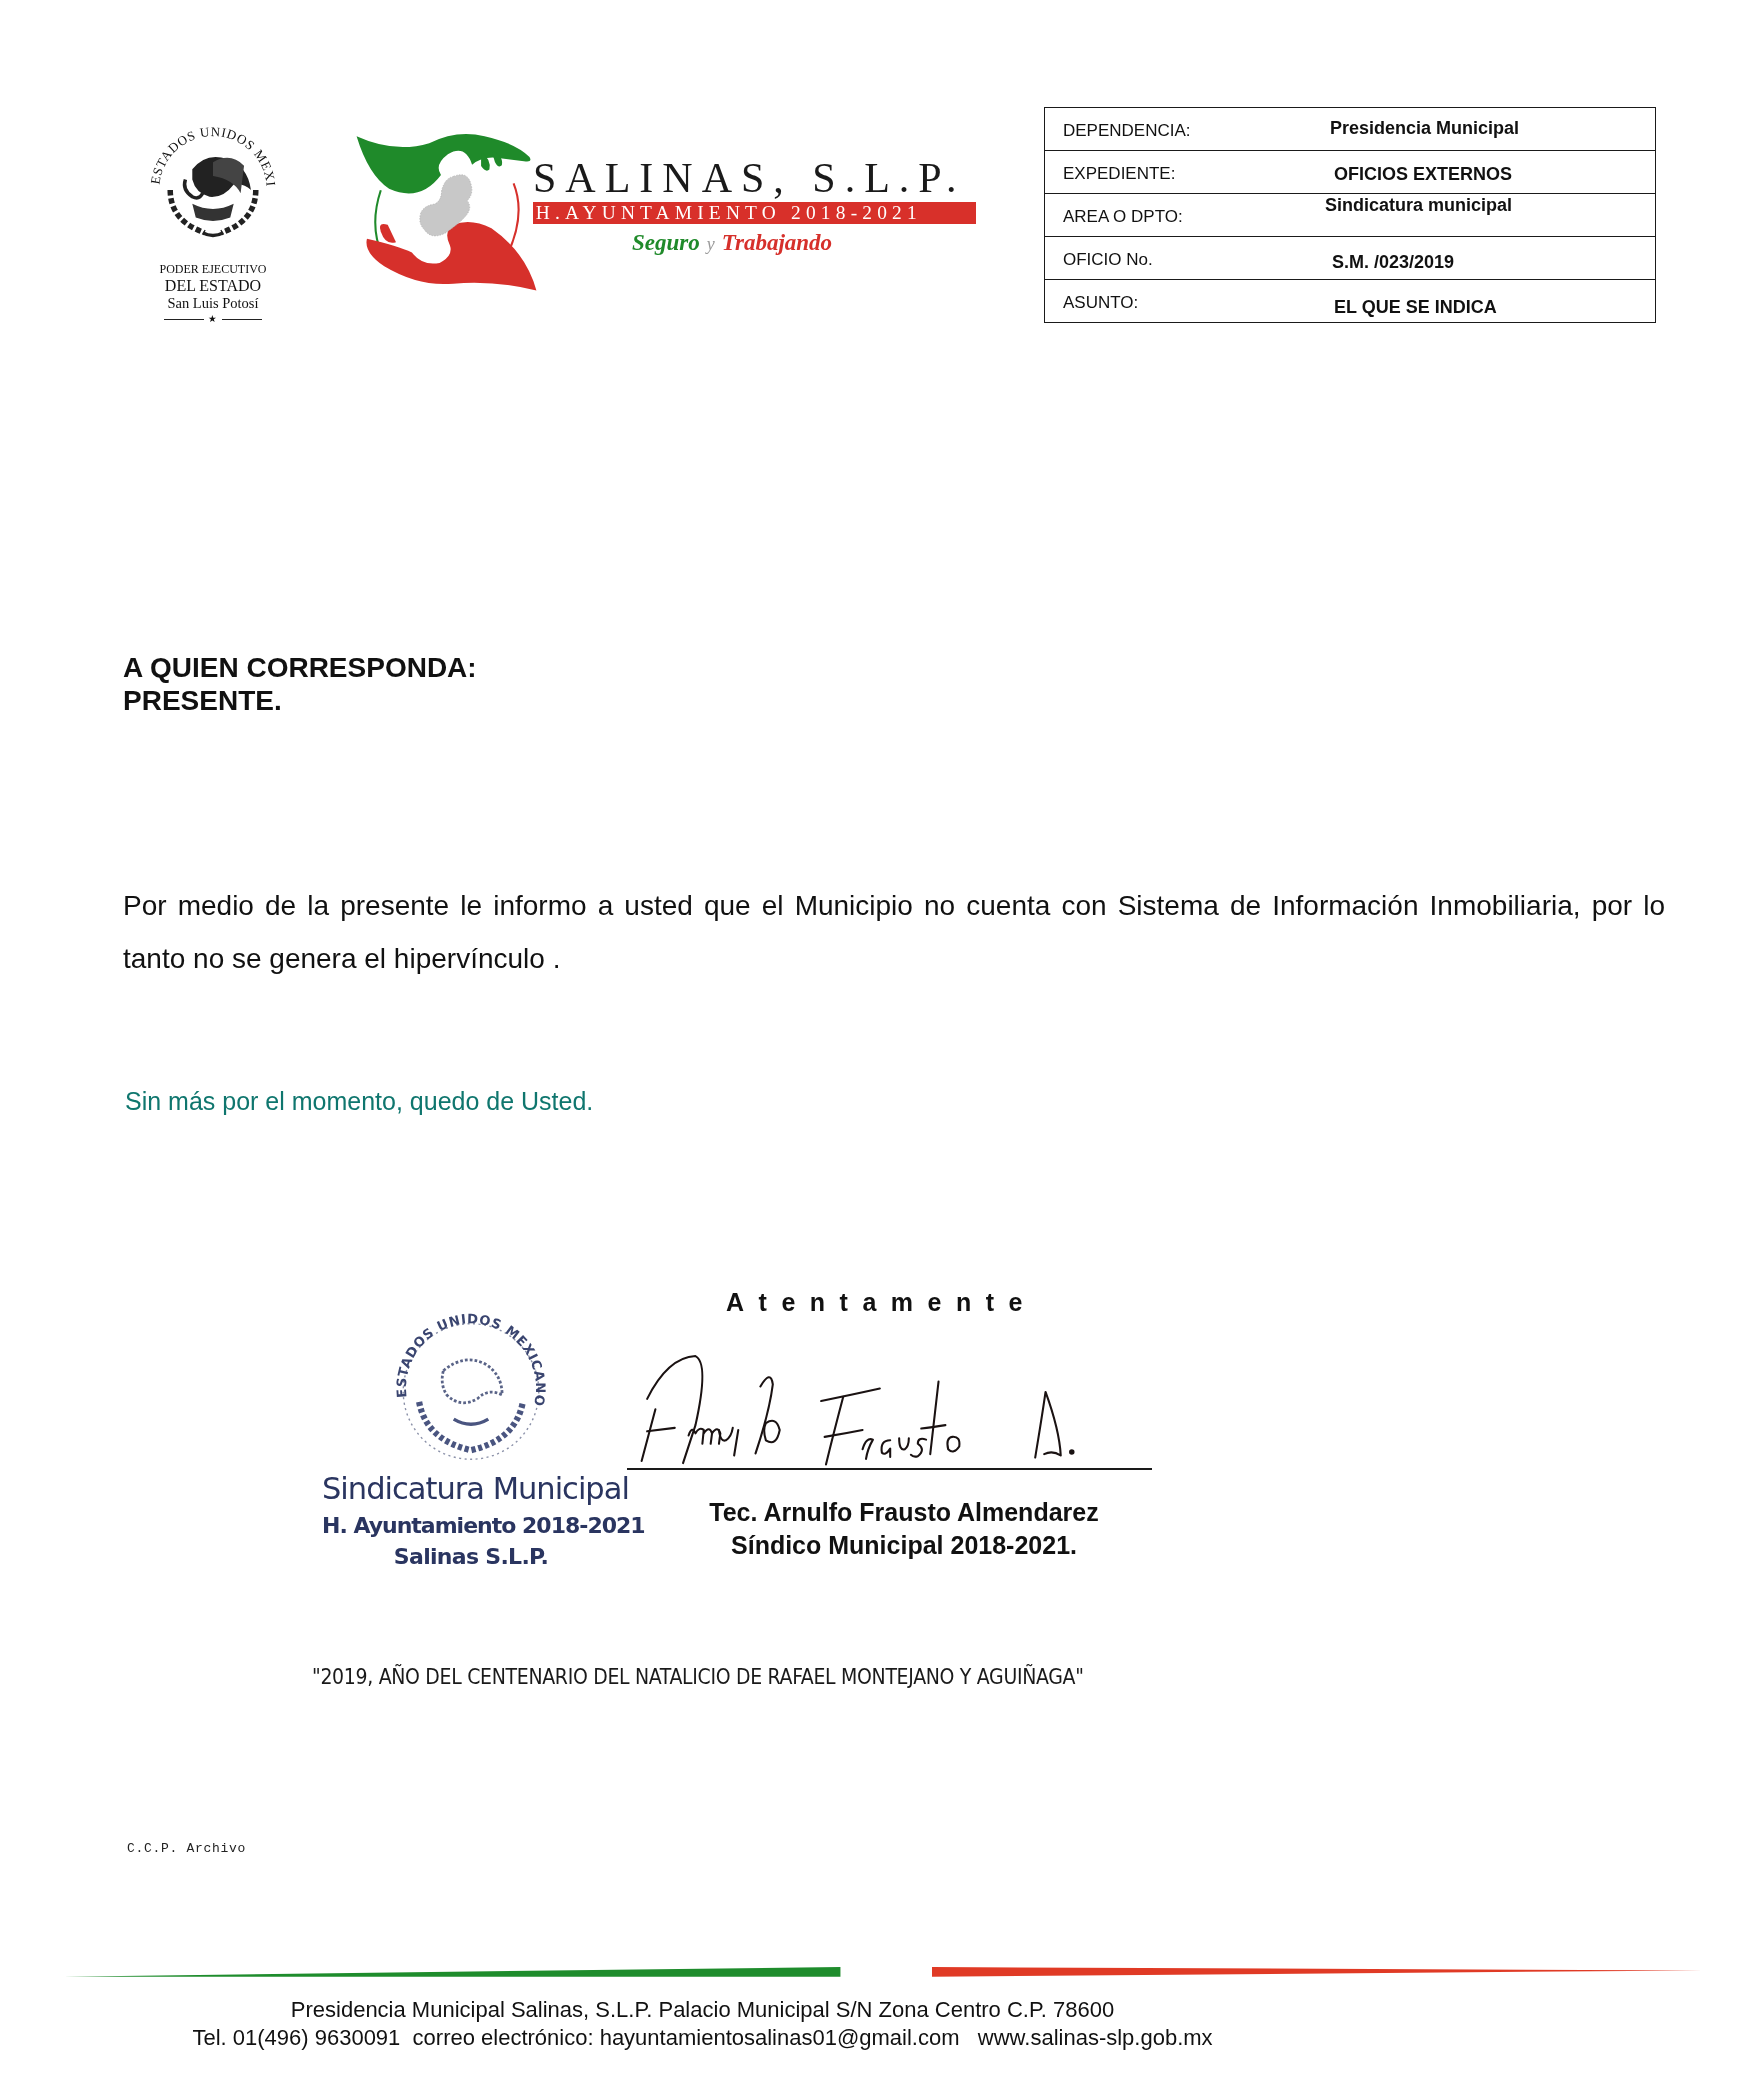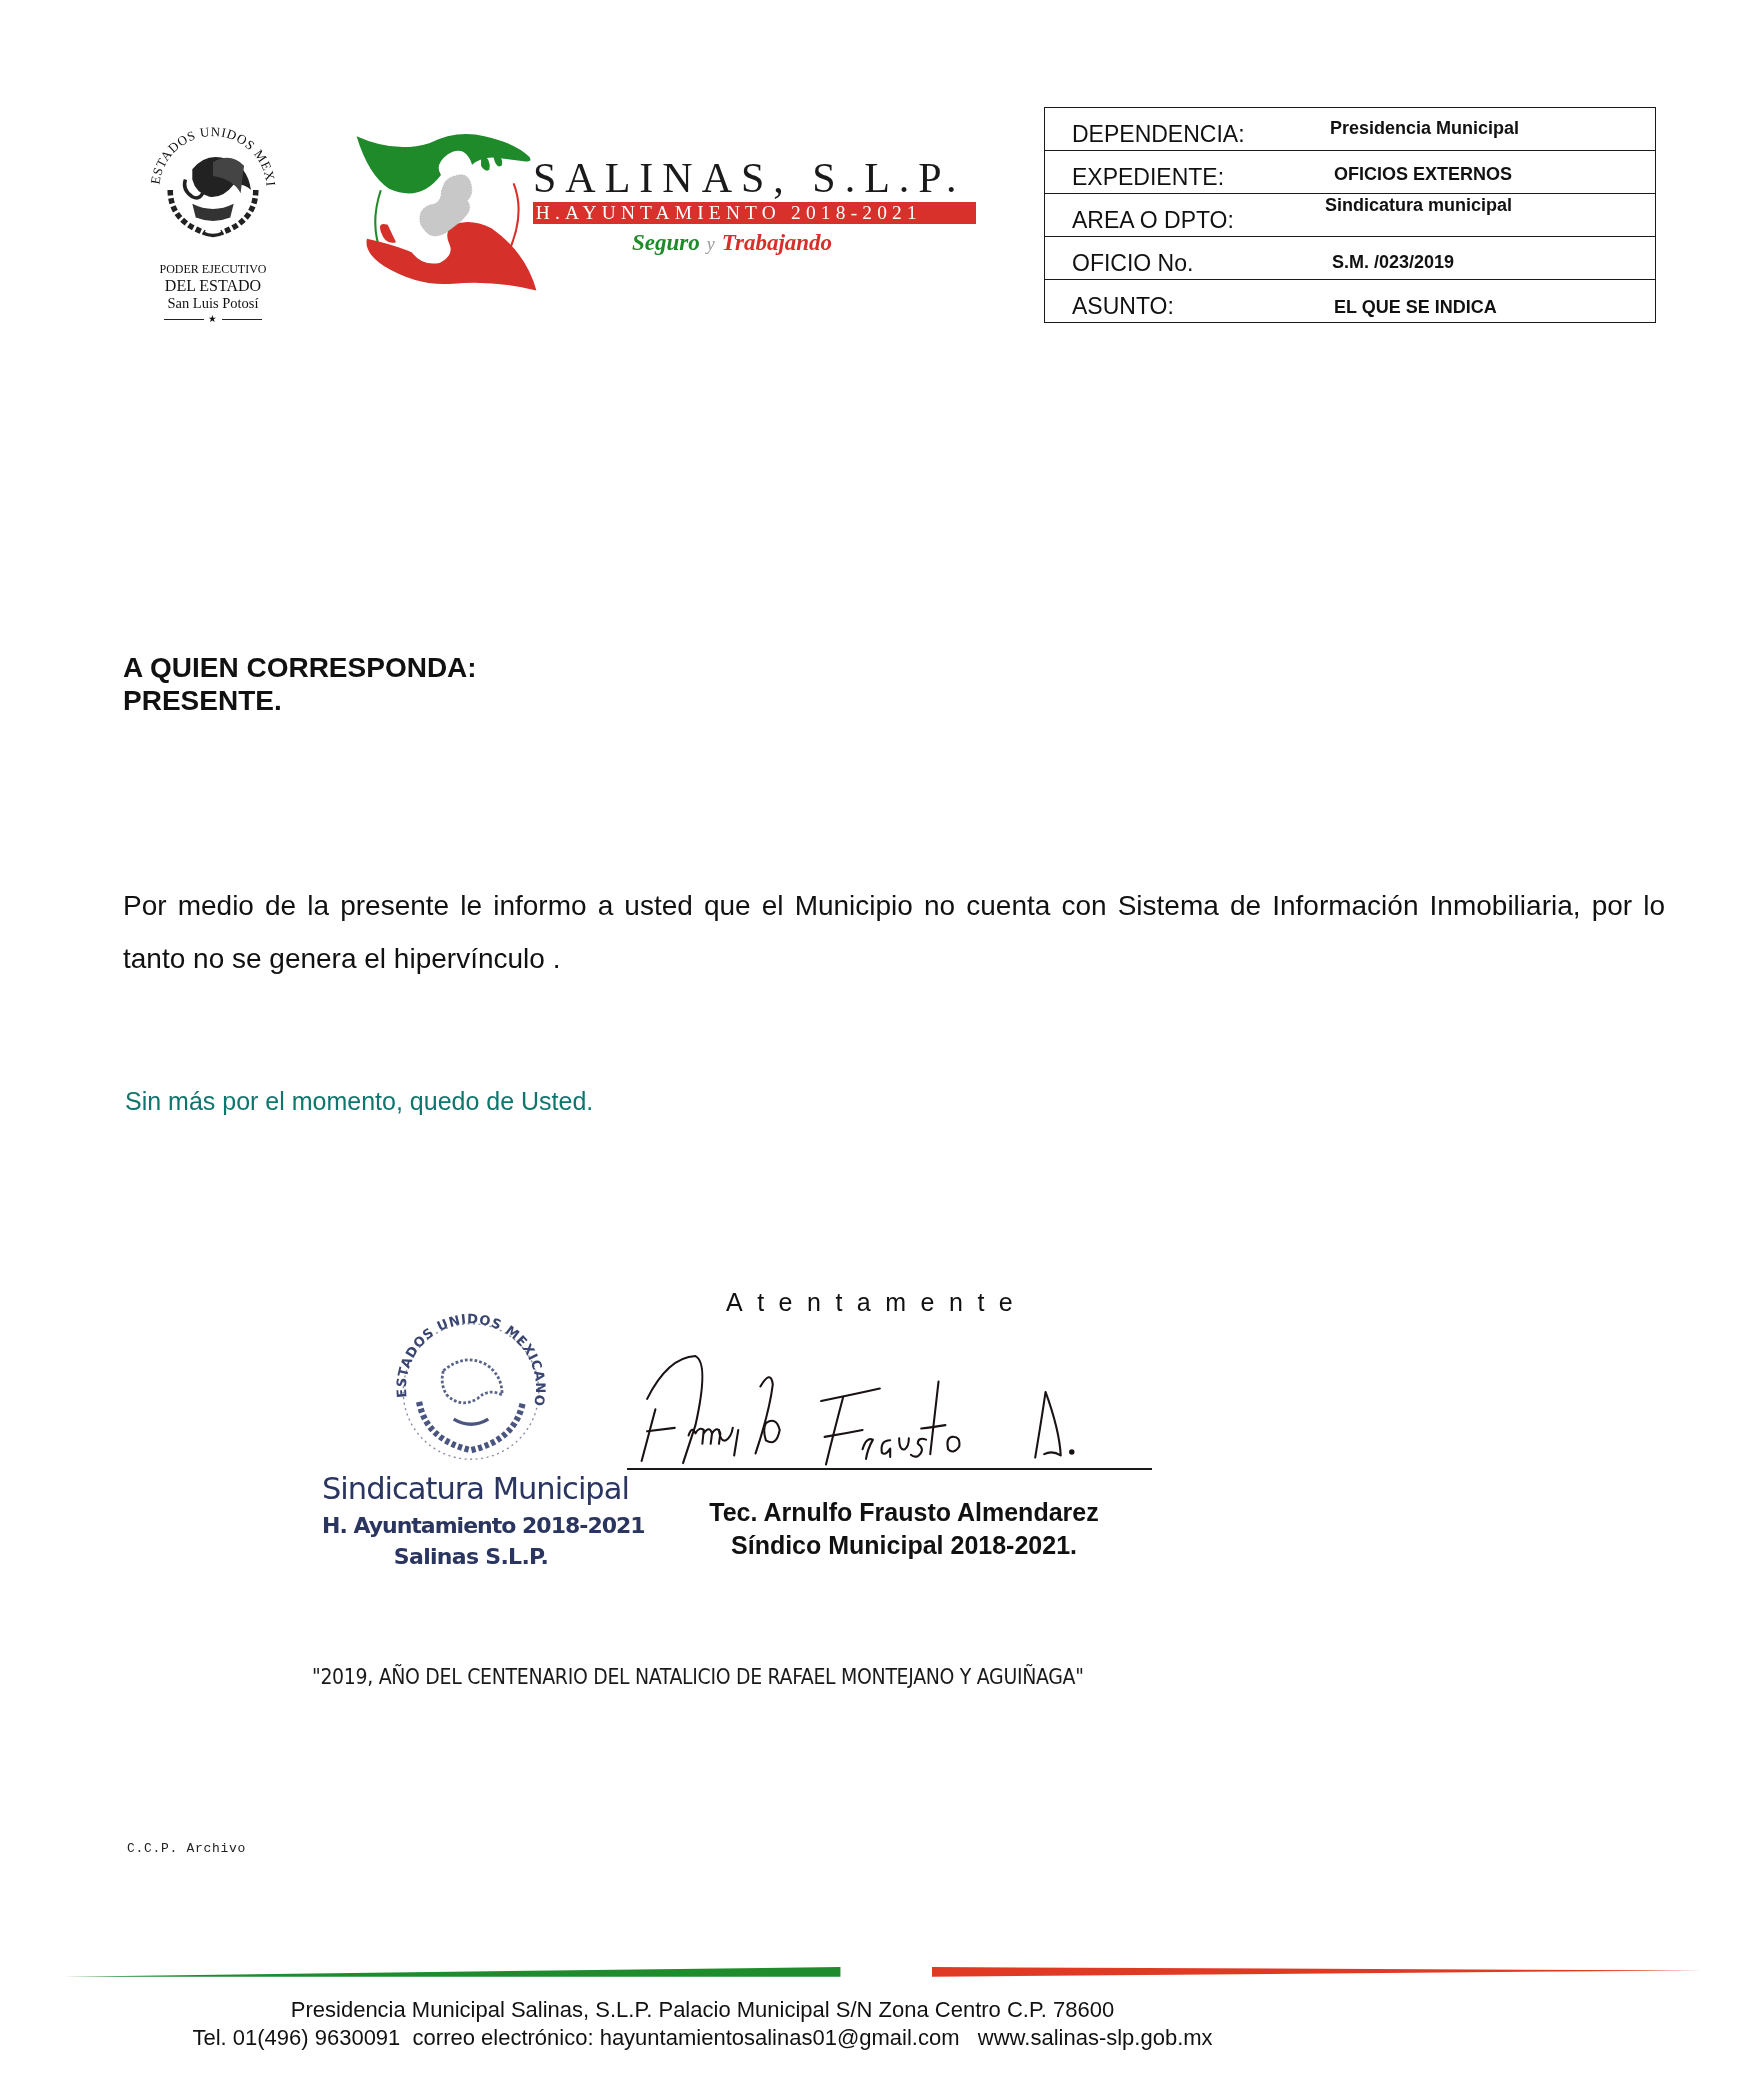--- a/index.html
+++ b/index.html
@@ -20,32 +20,32 @@
   #muni-banner { left:533px; top:202px; width:443px; height:22px; background:#d8302a; color:#fff; font-family:"Liberation Serif", serif; font-weight:normal; font-size:19.4px; letter-spacing:5.2px; line-height:22px; white-space:nowrap; overflow:hidden; padding-left:2.8px; box-sizing:border-box; }
   #muni-slogan { left:632px; top:230px; font-family:"Liberation Serif", serif; font-style:italic; font-weight:bold; font-size:23px; white-space:nowrap; }
   #muni-slogan .g { color:#1f8a2a; }
   #muni-slogan .y { color:#9a9a9a; font-weight:normal; font-size:18px; margin:0 7px; }
   #muni-slogan .r { color:#d6302b; }
 
   
   #header-table { left:1044px; top:107px; width:612px; border:1.7px solid #1a1a1a; border-collapse:collapse; }
   #header-table td { border-top:1.7px solid #1a1a1a; height:42px; padding:0; vertical-align:top; position:relative; }
   #header-table tr:first-child td { border-top:none; }
-  .ht-label { position:absolute; left:27px; top:12.5px; font-size:23px; color:#111; white-space:nowrap; }
+  .ht-label { position:absolute; left:18px; top:12.5px; font-size:17px; color:#111; white-space:nowrap; }
   .ht-value { position:absolute; font-size:18px; font-weight:bold; color:#111; white-space:nowrap; }
 
   
   #greeting { left:123px; top:651px; font-size:28px; font-weight:bold; line-height:33px; color:#111; }
 
   
   #body-text { left:123px; top:879px; width:1542px; font-size:28px; line-height:53px; text-align:justify; text-align-last:left; color:#111; }
   #closing { left:125px; top:1087px; font-size:25px; color:#0f766e; }
 
   
-  #atentamente { left:726px; top:1288px; font-size:25px; font-weight:normal; letter-spacing:14.5px; color:#111; }
+  #atentamente { left:726px; top:1288px; font-size:25px; font-weight:bold; letter-spacing:14.5px; color:#111; }
   #sindicatura-stamp { left:322px; top:1305px; width:298px; height:277px; }
   .stamp-text { font-family:"DejaVu Sans", sans-serif; color:#2a3560; text-align:center; white-space:nowrap; position:absolute; left:0; width:298px; }
   .stamp-text.t1 { top:166px; font-size:30.5px; letter-spacing:-1px; }
   .stamp-text.t2 { top:208px; font-size:22px; letter-spacing:-1px; font-weight:bold; }
   .stamp-text.t3 { top:239px; font-size:22px; letter-spacing:-0.7px; font-weight:bold; }
   #signature { left:627px; top:1354px; width:554px; height:145px; }
   #signature-line { left:627px; top:1468px; width:525px; border-top:2.1px solid #1a1a1a; }
   #signer-name { left:627px; top:1496px; width:554px; text-align:center; font-size:25px; font-weight:bold; color:#111; line-height:33px; }
 
   

